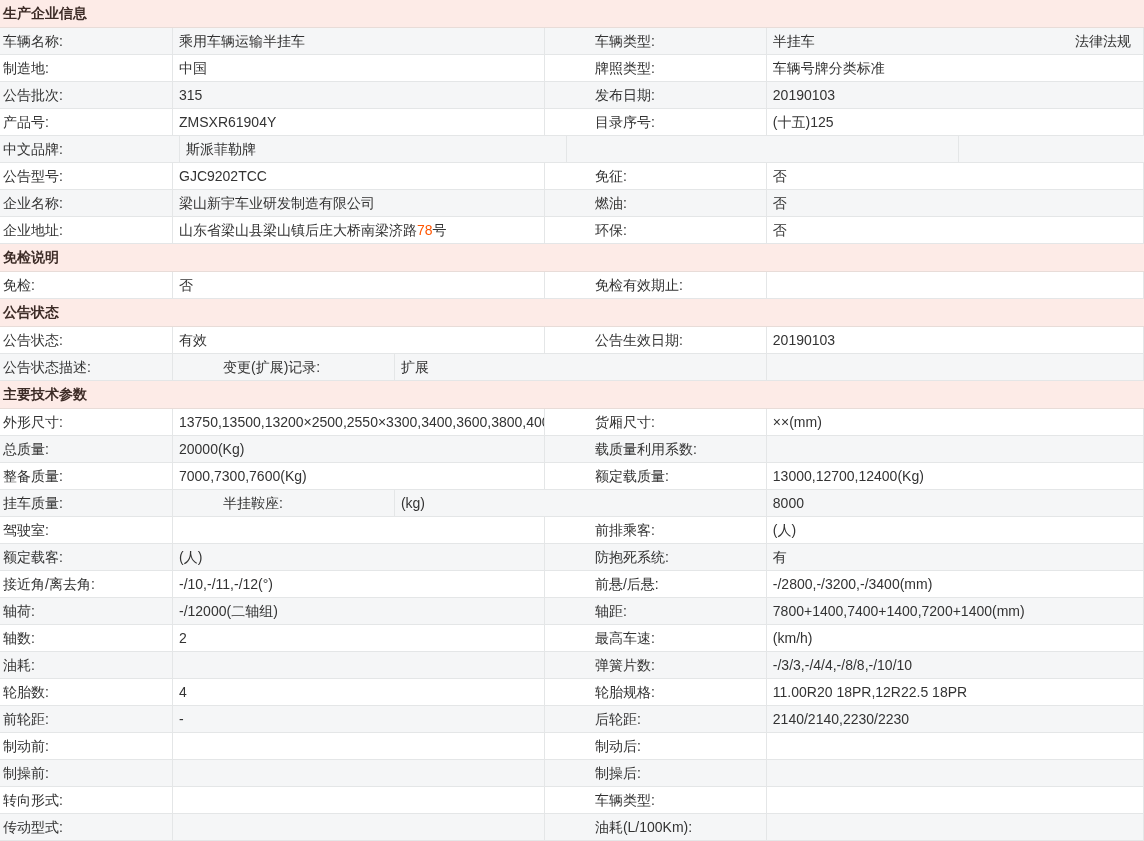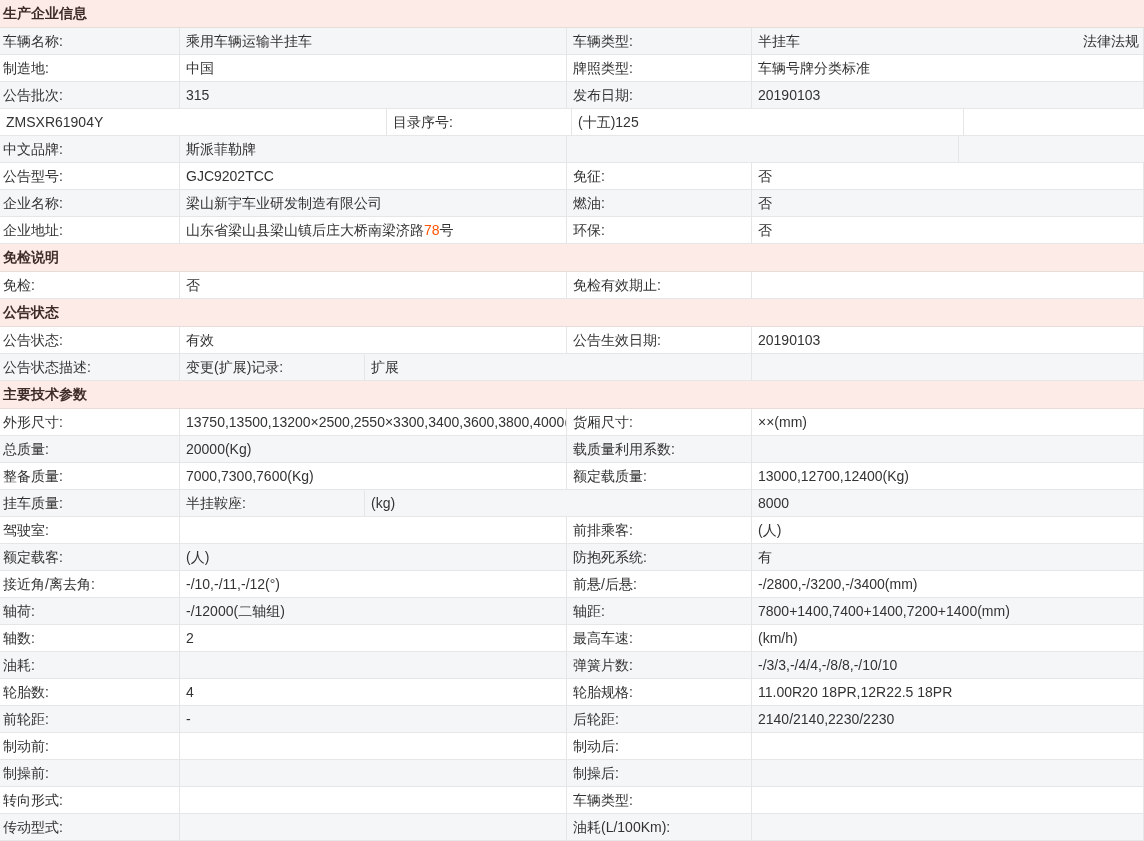--- a/index.html
+++ b/index.html
@@ -39,23 +39,23 @@
     background:#ffffff;
   }
   .row.shaded{background:var(--stripe);}
   .cell{
     box-sizing:border-box;
     overflow:hidden;
     white-space:nowrap;
   }
   .c-label1{width:180px;padding-left:3px;border-right:1px solid var(--border);}
   .c-value1{width:387px;padding-left:6px;border-right:1px solid var(--border);}
-  .c-label2{width:185px;padding-left:6px;border-right:1px solid var(--border);}
+  .c-label2{width:185px;padding-left:6px;border-right:1px solid var(--border);margin-left:44px;}
   .c-value2{
-    width:392px;padding-left:6px;padding-right:4px;
+    width:392px;padding-left:6px;padding-right:12px;
     border-right:1px solid var(--border);
     display:flex;justify-content:space-between;
   }
   .hl{color:var(--highlight);}
   .legal-link{color:var(--text);cursor:pointer;text-decoration:none;}
 </style>
 </head>
 <body>
 
 <div id="vehicle-table">
@@ -79,20 +79,21 @@
     </div>
     <div class="row shaded">
       <div class="cell c-label1">公告批次:</div>
       <div class="cell c-value1"><span>315</span></div>
       <div class="cell c-label2">发布日期:</div>
       <div class="cell c-value2">
         <span>20190103</span>
       </div>
     </div>
     <div class="row">
+      <div class="cell c-label1">产品号:</div>
       <div class="cell c-value1"><span>ZMSXR61904Y</span></div>
       <div class="cell c-label2">目录序号:</div>
       <div class="cell c-value2">
         <span>(十五)125</span>
       </div>
     </div>
     <div class="row shaded">
       <div class="cell c-label1">中文品牌:</div>
       <div class="cell c-value1"><span>斯派菲勒牌</span></div>
       <div class="cell c-value2">

